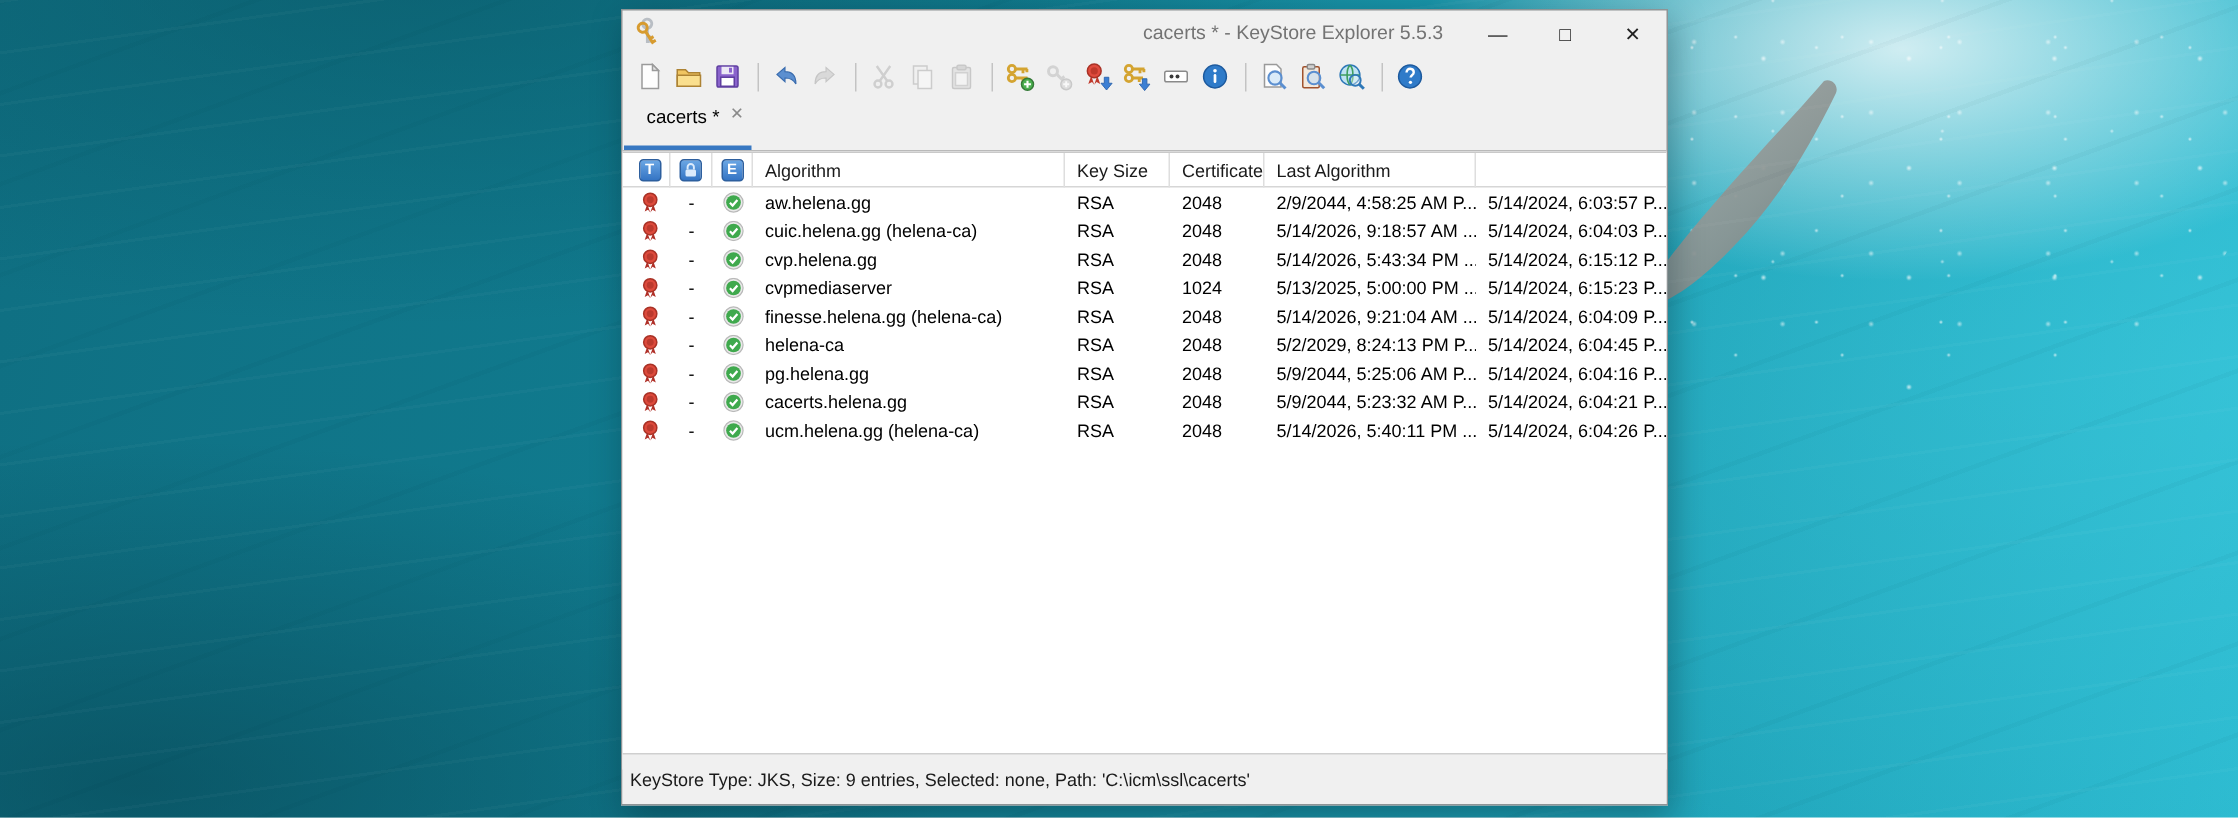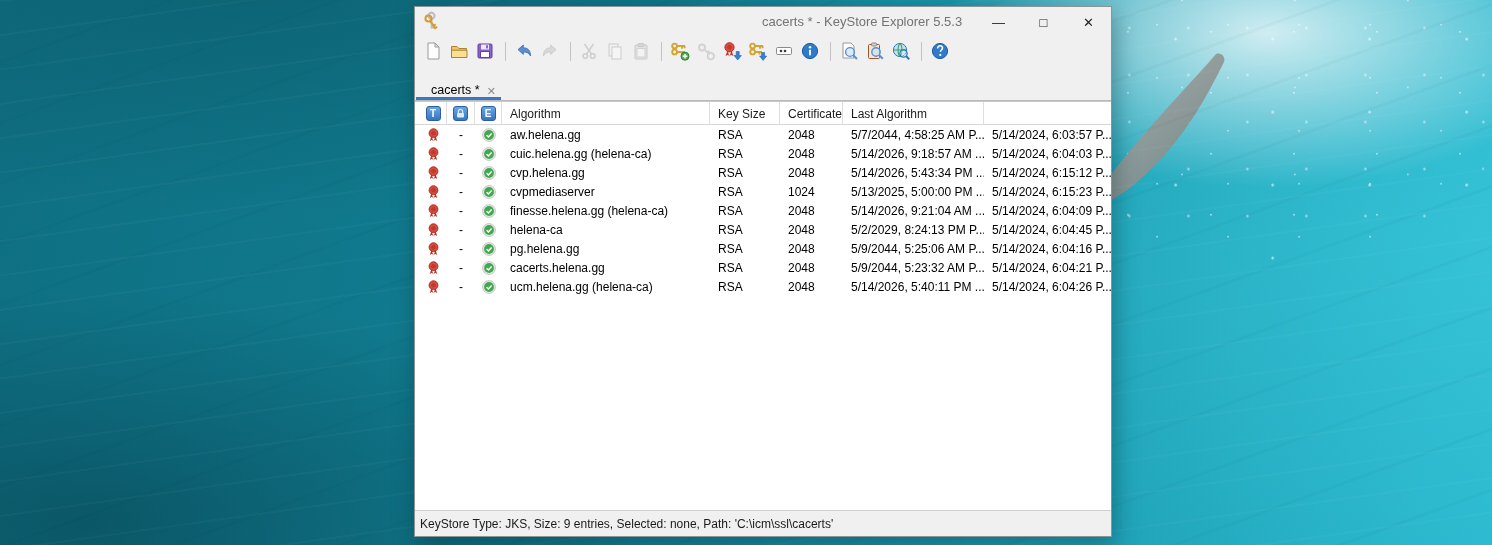--- a/index.html
+++ b/index.html
@@ -51,21 +51,21 @@
     display:flex; align-items:center; padding-left:6px; }
   .tbtn { width:24px; height:24px; margin-right:2px; display:flex; align-items:center;
     justify-content:center; border-radius:2px; }
   .tbtn.disabled { opacity:.55; filter:grayscale(1); }
   .tsep { width:1px; height:19px; background:#c3c3c3; margin:0 6px; }
 
   
   .tabstrip { position:absolute; top:58px; left:0; right:0; height:36px;
     border-bottom:1px solid #b9b9b9; }
   .tab { position:absolute; left:1px; bottom:0; width:85px; height:29px;
-    display:flex; align-items:flex-end; padding-left:15px; gap:7px;
+    display:flex; align-items:flex-start; padding-left:15px; gap:7px;
     border-bottom:3px solid var(--accent,#3878c2); font-size:12.5px; }
   .tab-close { color:#8a8a8a; font-size:11px; line-height:1; cursor:default; }
 
   
   .content { position:absolute; top:94px; left:0; right:0; bottom:23px;
     background:#fff; border-top:1px solid #c9c9c9; overflow:hidden; }
   .thead, .trow { display:grid;
     grid-template-columns:27px 28px 27px 208px 70px 63px 141px 1fr;
     padding-left:5px; align-items:center; }
   .thead { height:23px; border-bottom:1px solid #d6d6d6; }
@@ -75,21 +75,21 @@
   .thead .hicon { justify-content:center; padding-left:0; }
   .keycap { width:15px; height:15px; border-radius:3px; border:1px solid #2d5f9e;
     background:linear-gradient(#6aa6e4,#3575c4); color:#fff; font-size:10px; font-weight:bold;
     display:flex; align-items:center; justify-content:center; }
   .trow { height:19px; font-size:12px; }
   .cell { white-space:nowrap; overflow:hidden; padding-left:8px; }
   .cicon { display:flex; justify-content:center; padding-left:0; }
   .c-lock { text-align:center; padding-left:0; }
 
   
-  .statusbar { position:absolute; left:0; right:0; bottom:0; height:26px;
+  .statusbar { position:absolute; left:0; right:0; bottom:0; height:34px;
     background:#f0f0f0; border-top:1px solid #cfcfcf; display:flex; align-items:center;
     padding-left:5px; font-size:12px; color:#1a1a1a; white-space:nowrap; }
 
   svg { display:block; }
 </style>
 </head>
 <body>
 
 <div class="desktop">
   <div class="sparkles"></div>
@@ -312,21 +312,21 @@
       <span class="cell cicon">
         <svg width="14" height="14" viewBox="0 0 14 14">
           <circle cx="7" cy="7" r="6.4" fill="#e9e9e9" stroke="#b9b9b9" stroke-width=".8"></circle>
           <circle cx="7" cy="7" r="4.9" fill="#3fa94d"></circle>
           <path d="M4.6 7.2 L6.4 9 L9.6 5.4" fill="none" stroke="#fff" stroke-width="1.5"></path>
         </svg>
       </span>
       <span class="cell">aw.helena.gg</span>
       <span class="cell">RSA</span>
       <span class="cell">2048</span>
-      <span class="cell">5/7/2044, 4:58:25 AM P...</span>
+      <span class="cell">2/9/2044, 4:58:25 AM P...</span>
       <span class="cell">5/14/2024, 6:03:57 P...</span>
     </div>
 
     <div class="trow">
       <span class="cell cicon">
         <svg width="13" height="14" viewBox="0 0 13 14">
           <path d="M4.5 8 L2.8 13 L5 11.8 L6.5 13.6 Z M8.5 8 L10.2 13 L8 11.8 L6.5 13.6 Z" fill="#b03028"></path>
           <circle cx="6.5" cy="5.2" r="4.4" fill="#dd4a3c" stroke="#a93226"></circle>
           <circle cx="6.5" cy="5.2" r="2.3" fill="#bc3a2e"></circle>
         </svg>

